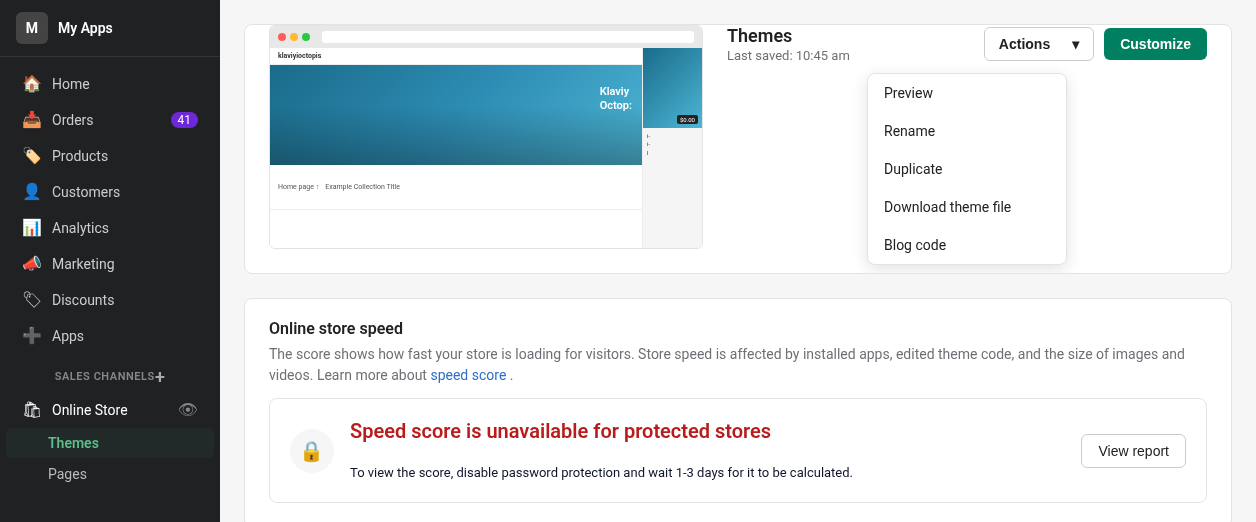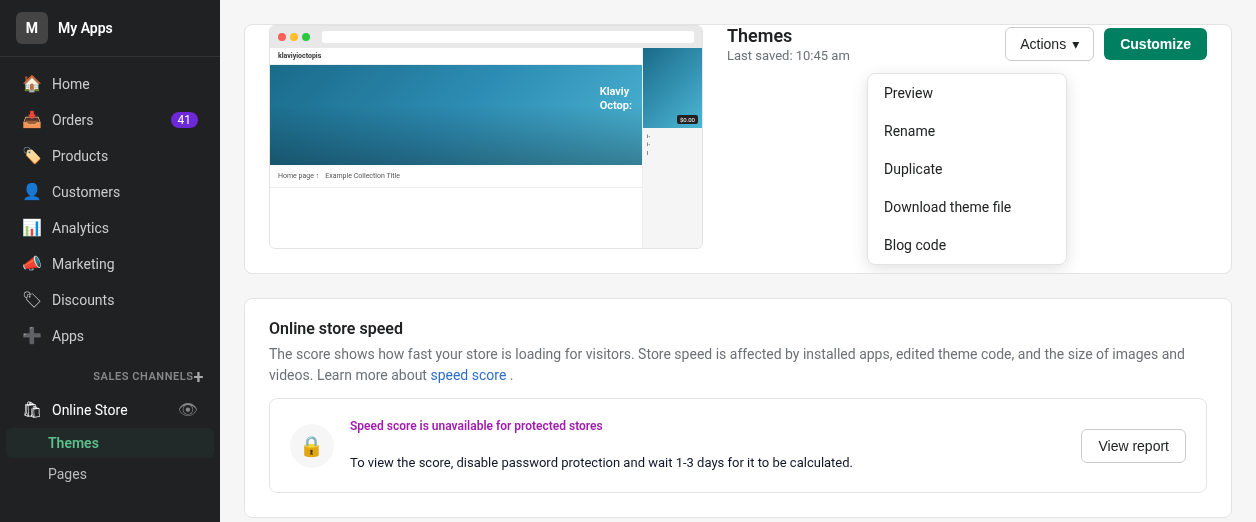--- a/index.html
+++ b/index.html
@@ -54,21 +54,21 @@
       font-size: 12px;
       text-align: center;
     }
 
     .section-label {
       padding: 12px 16px 4px;
       font-size: 11px;
       color: #888;
       font-weight: 600;
       letter-spacing: 0.05em;
-      display: flex; align-items: center; justify-content: flex-end;
+      display: flex; align-items: center; justify-content: center;
     }
     .section-label .add-btn { color: #aaa; cursor: pointer; font-size: 18px; }
 
     .nav-sub-item {
       padding: 7px 16px 7px 42px;
       color: #bbb;
       cursor: pointer;
       font-size: 14px;
       margin: 1px 6px;
       border-radius: 6px;
@@ -157,23 +157,23 @@
 
     .btn-actions {
       border: 1px solid #c9cccf;
       background: #fff;
       border-radius: 6px;
       padding: 8px 14px;
       font-size: 14px;
       cursor: pointer;
       display: flex;
       align-items: center;
-      gap: 6px;
+      gap: 22px;
       color: #202223;
-      font-weight: 400;
+      font-weight: 700;
     }
 
     .btn-customize {
       background: #008060;
       color: #fff;
       border: none;
       border-radius: 6px;
       padding: 8px 16px;
       font-size: 14px;
       font-weight: 600;
@@ -261,21 +261,21 @@
       font-size: 7px;
       font-weight: 700;
       color: #333;
     }
 
     .mockup-tabs {
       display: flex;
       gap: 6px;
       font-size: 7px;
       color: #555;
-      padding: 7px 8px;
+      padding: 18px 8px;
       border-bottom: 1px solid #eee;
     }
 
     .mockup-right-panel {
       width: 60px;
       background: #f5f5f5;
       border-left: 1px solid #eee;
       display: flex;
       flex-direction: column;
       overflow: hidden;
@@ -379,23 +379,23 @@
       border-radius: 50%;
       display: flex;
       align-items: center;
       justify-content: center;
       font-size: 20px;
       flex-shrink: 0;
     }
 
     .speed-score-text { flex: 1; }
     .speed-score-title {
-      font-size: 12px;
-      font-weight: 600;
-      color: #a21caf;
+      font-size: 20px;
+      font-weight: 600;
+      color: #b91c1c;
       margin-bottom: 21px;
     }
     .speed-score-desc {
       font-size: 13px;
       color: #0f172a;
       line-height: 1.4;
     }
 
     .btn-view-report {
       border: 1px solid #c9cccf;

